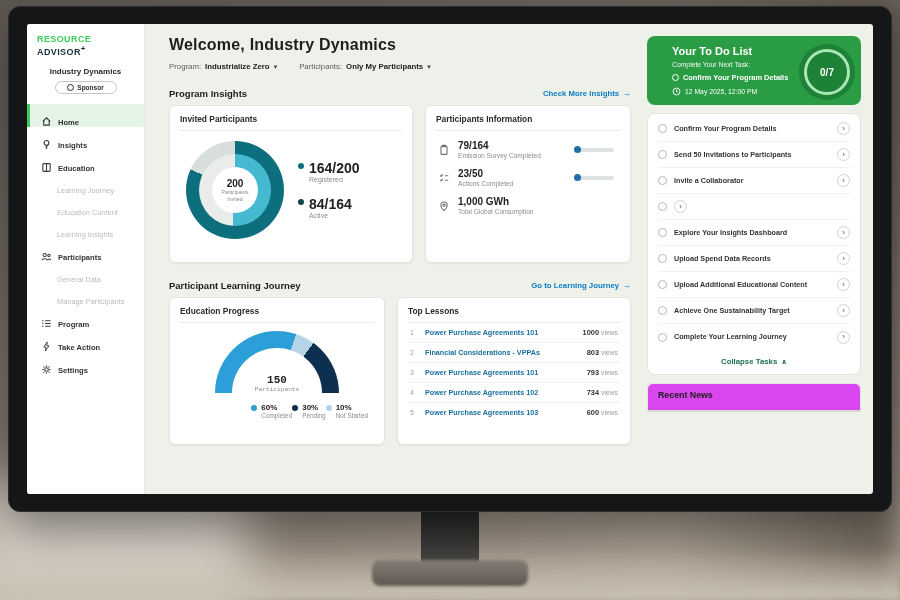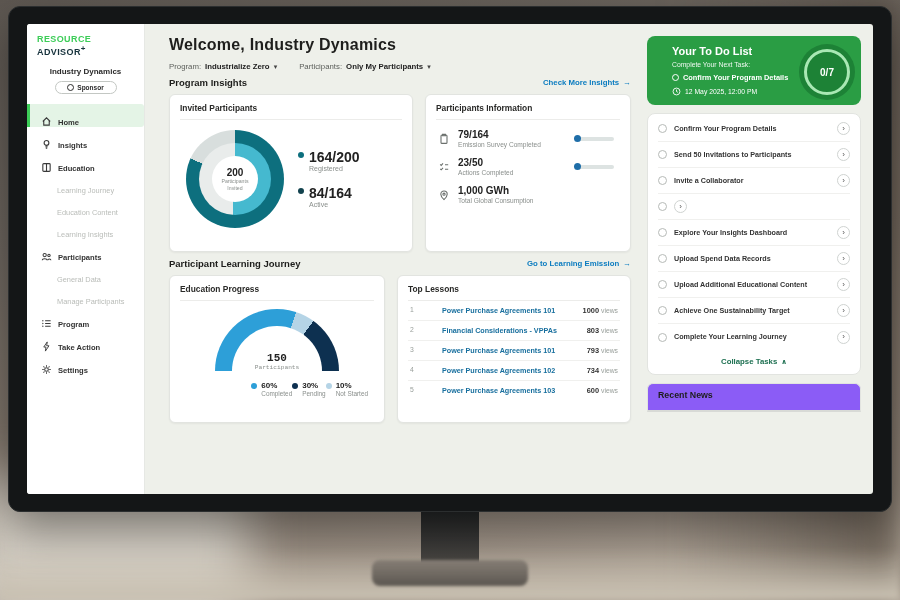--- a/index.html
+++ b/index.html
@@ -36,21 +36,21 @@
   .nav-icon svg { width:11px; height:11px; }
 
   
   .main { flex:1; padding:12px 14px 0 24px; overflow:hidden; }
   .welcome { font-size:16px; font-weight:bold; color:#1e1e1c; letter-spacing:.2px; }
   .filters { display:flex; align-items:center; gap:22px; margin-top:8px; }
   .filter { display:flex; align-items:center; gap:4px; cursor:pointer; }
   .filter-label { font-size:7.8px; color:#5c5f5b; }
   .filter-value { font-size:7.8px; font-weight:bold; color:#222; }
   .caret { font-size:7px; color:#444; }
-  .sec-head { display:flex; align-items:center; justify-content:space-between; margin-top:6px; margin-bottom:6px; }
+  .sec-head { display:flex; align-items:center; justify-content:space-between; margin-top:17px; margin-bottom:6px; }
   .sec-title { font-size:9.5px; font-weight:bold; color:#1d1d1b; }
   .sec-link { font-size:7.8px; font-weight:bold; color:#0b7cc0; cursor:pointer; display:flex; gap:4px; align-items:center; }
   .cards-row { display:flex; gap:12px; }
   .card { background:#fff; border:1px solid #e2e4e0; border-radius:6px; box-shadow:0 1px 2px rgba(0,0,0,.05); padding:8px 10px; }
   .card-title { font-size:8.4px; font-weight:bold; color:#2a2a28; padding-bottom:6px; border-bottom:1px solid #ececea; }
   .card-a { width:244px; height:158px; }
   .card-b { flex:1; height:158px; }
   .card-c { width:216px; height:148px; }
   .card-d { flex:1; height:148px; }
 
@@ -88,21 +88,21 @@
   .gauge-val { font-size:11px; font-weight:bold; color:#222; }
   .gauge-lab { font-size:6.2px; color:#8a8f8c; }
   .gauge-legend { display:flex; justify-content:flex-end; width:100%; padding:10px 6px 0 6px; }
   .gl-item { display:flex; gap:4px; }
   .gl-dot { width:6px; height:6px; border-radius:50%; margin-top:2px; }
   .gl-blue { background:#2d9fd8; } .gl-navy { background:#0d3050; } .gl-pale { background:#b5d4e6; }
   .gl-val { font-size:8px; font-weight:bold; color:#222; }
   .gl-lab { font-size:6.4px; color:#8a8f8c; }
 
   
-  .lesson-row { display:flex; align-items:flex-start; gap:24px; padding:5px 2px; border-bottom:1px solid #f0f0ee; cursor:pointer; }
+  .lesson-row { display:flex; align-items:center; gap:7px; padding:5px 2px; border-bottom:1px solid #f0f0ee; cursor:pointer; }
   .lesson-row:last-child { border-bottom:none; }
   .lesson-rank { font-size:6.8px; color:#9aa09c; width:8px; }
   .lesson-title { flex:1; font-size:7.2px; font-weight:bold; color:#186f9e; }
   .lesson-views { font-size:7.4px; font-weight:bold; color:#333; }
   .lesson-unit { font-size:6.8px; color:#9aa09c; margin-left:2px; font-weight:normal; }
 
   
   .right { width:228px; min-width:228px; padding:12px 12px 0 2px; }
   .todo-card { position:relative; background:#2a9d44; border-radius:8px; padding:9px 25px; color:#fff; overflow:hidden; }
   .todo-title { font-size:11px; font-weight:bold; }
@@ -116,21 +116,21 @@
   .ring { width:46px; height:46px; border-radius:50%; border:3.5px solid #a9e8b4; display:flex; align-items:center; justify-content:center; }
   .ring-txt { font-size:10px; font-weight:bold; color:#fff; }
 
   .tasks-card { background:#fff; border:1px solid #e2e4e0; border-radius:8px; margin-top:8px; padding:2px 10px; }
   .task-row { display:flex; align-items:center; gap:7px; padding:6px 0; border-bottom:1px solid #f0f0ee; cursor:pointer; min-height:26px; }
   .task-check { width:9px; height:9px; border:1.2px solid #b6bab7; border-radius:50%; flex:none; }
   .task-label { flex:1; font-size:7.2px; font-weight:bold; color:#333; line-height:1.3; }
   .task-go { width:13px; height:13px; border:1px solid #cfd3d1; border-radius:50%; flex:none; display:flex; align-items:center; justify-content:center; font-size:8px; color:#555; line-height:1; }
   .collapse { display:flex; justify-content:center; align-items:center; gap:4px; padding:7px 0 6px; font-size:7.8px; font-weight:bold; color:#1c6f50; cursor:pointer; }
   .collapse-ic { font-size:7px; }
-  .news { background:#8b5cf6; border:1px solid #e2e4e0; border-radius:6px 6px 0 0; margin-top:8px; padding:6px 10px 10px; border-bottom:2px solid #d8dad6; }
+  .news { background:#d946ef; border:1px solid #e2e4e0; border-radius:6px 6px 0 0; margin-top:8px; padding:6px 10px 10px; border-bottom:2px solid #d8dad6; }
   .news-title { font-size:8.8px; font-weight:bold; color:#1d1d1b; }
 
   svg { display:block; }
 </style>
 </head>
 <body>
 
 <div class="bg-blob-right"></div>
 <div class="bg-blob-bl"></div>
 <div class="desk"></div>
@@ -326,21 +326,21 @@
             <div class="info-value">1,000 GWh</div>
             <div class="info-label">Total Global Consumption</div>
           </span>
         </div>
       </div>
     </div>
 
     <div class="sec-head">
       <span class="sec-title">Participant Learning Journey</span>
       <span class="sec-link">
-        <span>Go to Learning Emission</span>
+        <span>Go to Learning Journey</span>
         <span>→</span>
       </span>
     </div>
 
     <div class="cards-row">
 
       <div class="card card-c">
         <div class="card-title">Education Progress</div>
         <div class="gauge-wrap">
           <div class="gauge">

